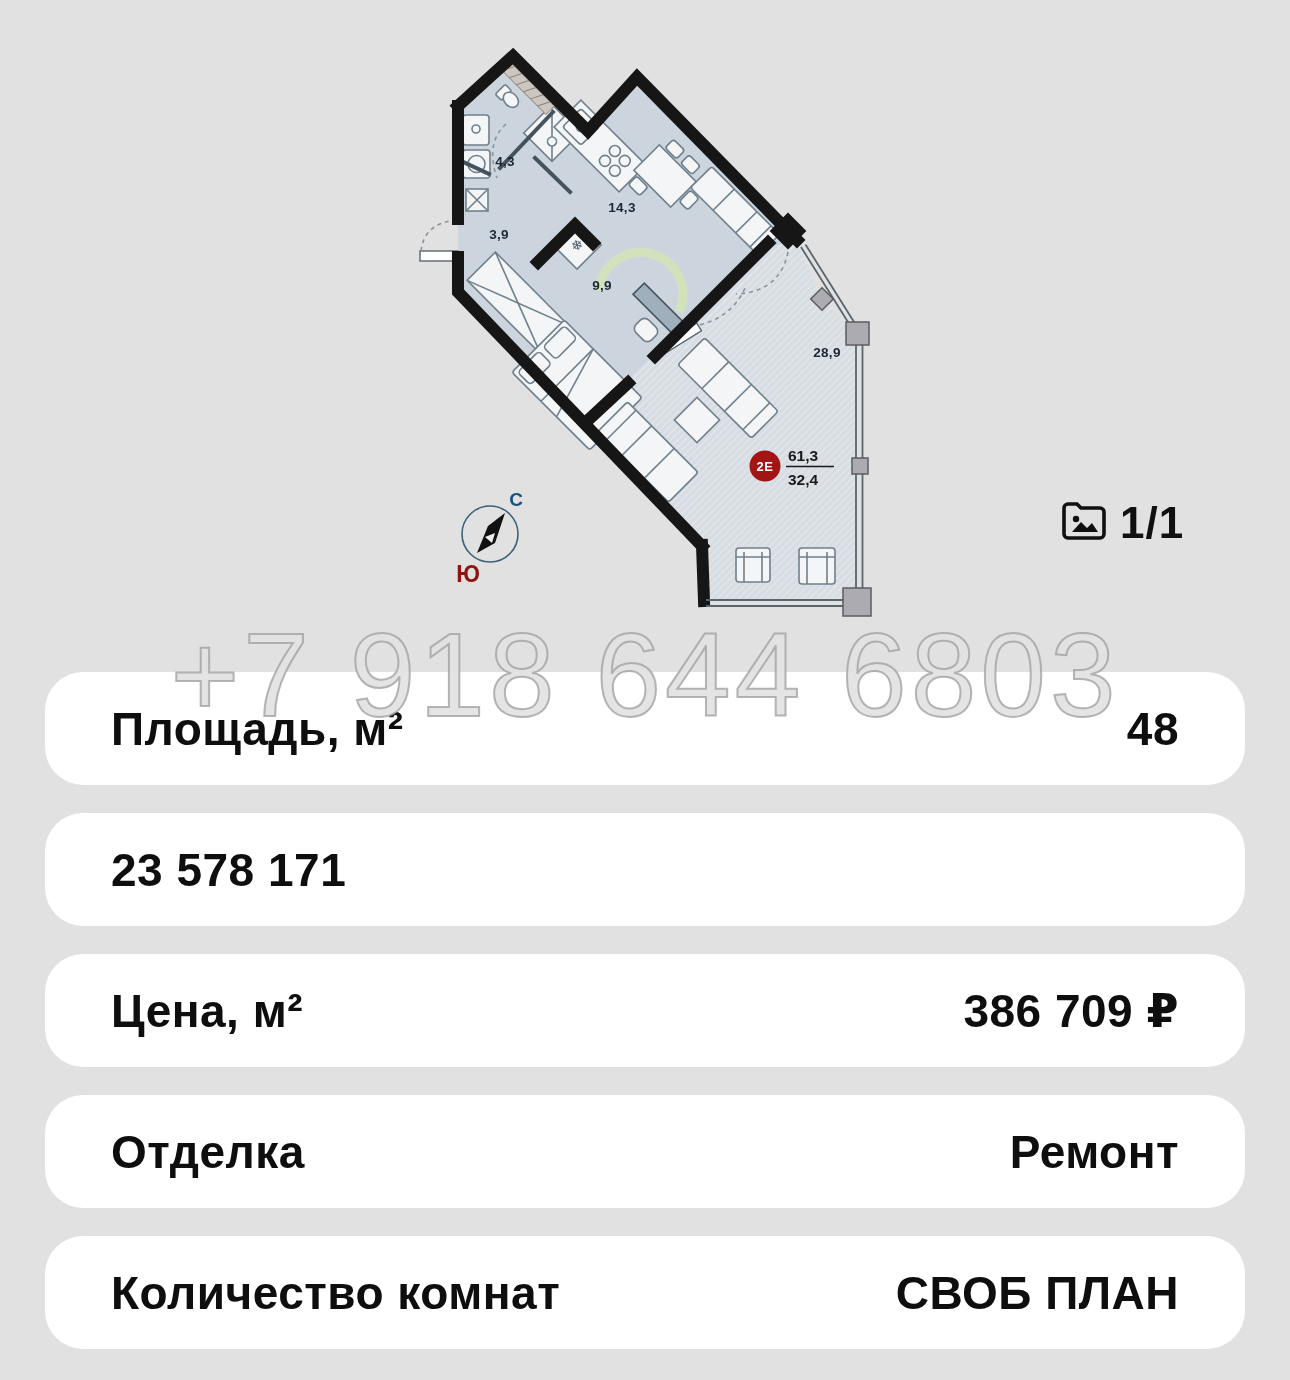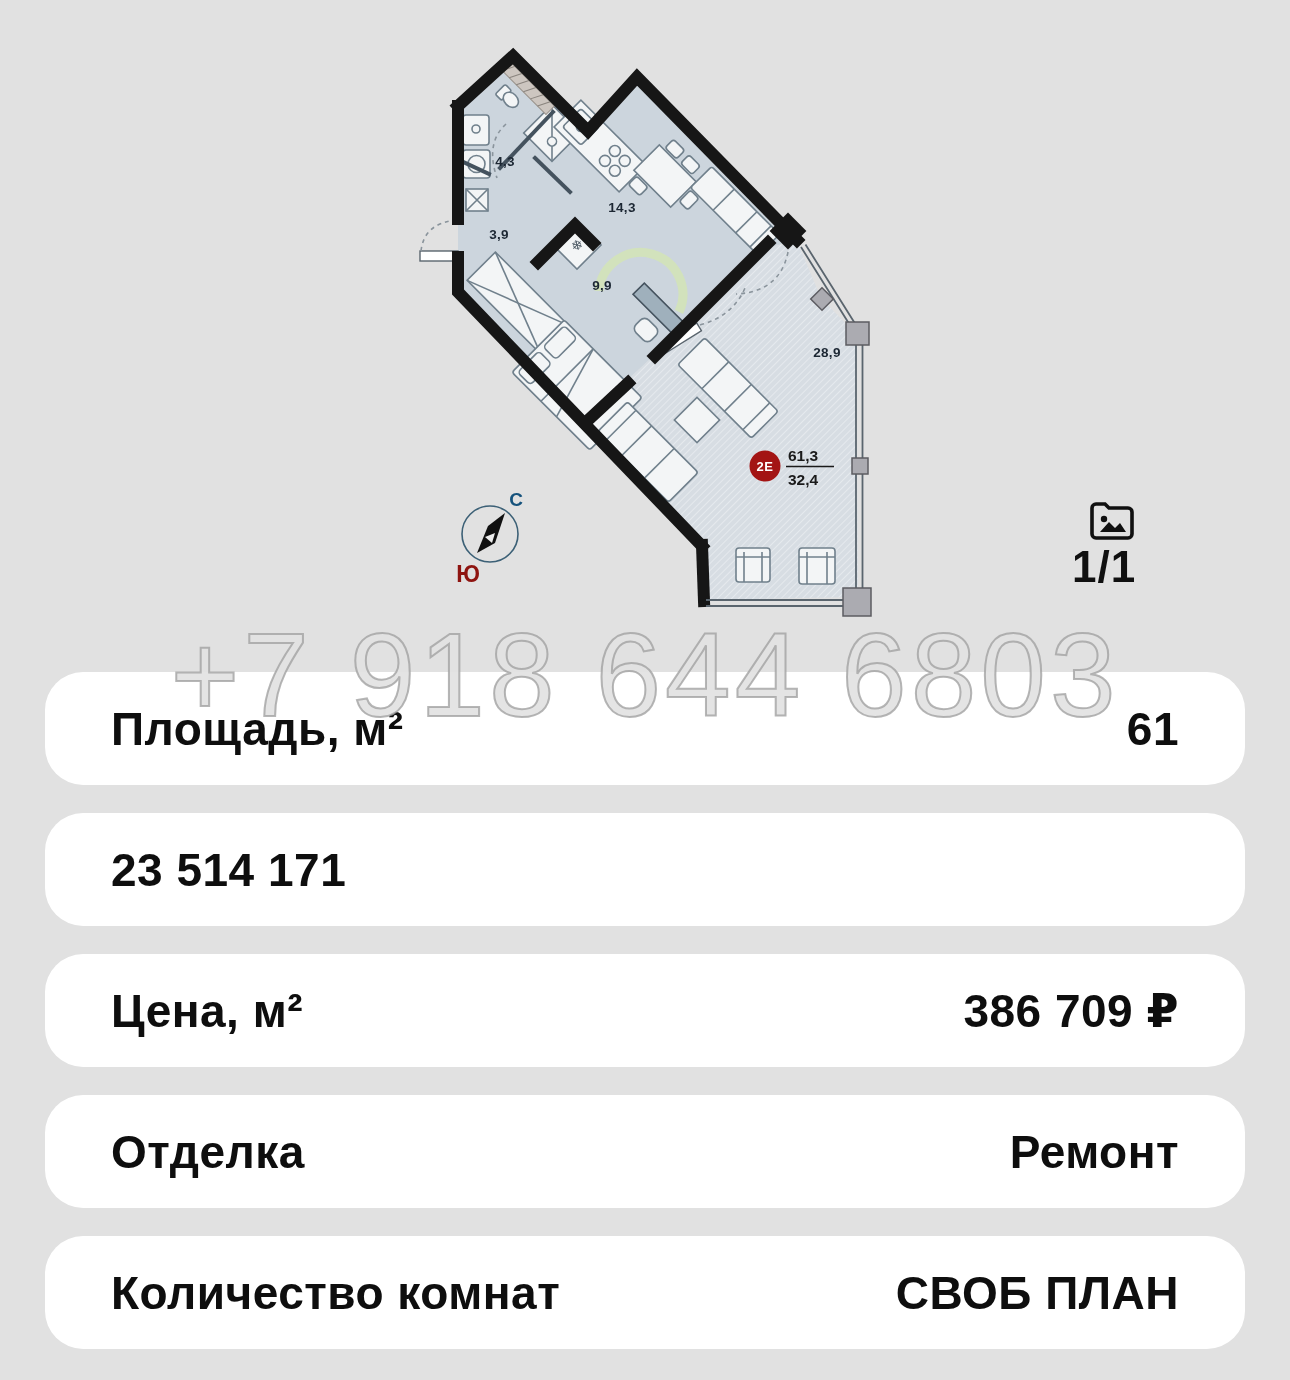--- a/index.html
+++ b/index.html
@@ -18,21 +18,21 @@
 
   .rows{position:absolute;left:45px;top:672px;width:1200px;z-index:2;}
   .row{
     height:113px;margin-bottom:28px;background:#ffffff;border-radius:38px;
     display:flex;align-items:center;justify-content:space-between;
     padding:0 66px;box-sizing:border-box;
   }
   .row .lbl,.row .val{font-size:46px;font-weight:700;color:#0e0e0e;letter-spacing:0.5px;}
   .row .val{text-align:right;}
 
-  .gallery{position:absolute;left:1060px;top:498px;display:flex;align-items:flex-end;z-index:3;flex-direction:column;}
+  .gallery{position:absolute;left:1060px;top:498px;display:flex;align-items:flex-start;z-index:3;}
   .gallery .cnt{font-size:44px;font-weight:700;color:#101010;margin-left:12px;letter-spacing:1px;}
 
   
   .wall{stroke:#161616;stroke-width:12;fill:none;stroke-linecap:square;}
   .wall-thin{stroke:#44525e;stroke-width:4;fill:none;stroke-linecap:square;}
   .furn{fill:#f3f5f6;stroke:#70808c;stroke-width:1.6;}
   .furnline{stroke:#70808c;stroke-width:1.6;fill:none;}
   .winline{stroke:#5a656e;stroke-width:1.8;fill:none;}
   .pillar{fill:#ababb1;stroke:#5c5c62;stroke-width:1.5;}
   .doorarc{stroke:#8a949c;stroke-width:1.6;fill:none;stroke-dasharray:4 4;}
@@ -233,24 +233,24 @@
       <path d="M 12,34 L 21,24 L 27,30 L 32,25 L 38,34 Z" fill="#101010"></path>
     </svg>
     <span class="cnt">1/1</span>
   </div>
 
   <div class="watermark">+7 918 644 6803</div>
 
   <div class="rows">
     <div class="row">
       <span class="lbl">Площадь, м²</span>
-      <span class="val">61</span>
-    </div>
-    <div class="row">
-      <span class="val">23 514 171</span>
+      <span class="val">48</span>
+    </div>
+    <div class="row">
+      <span class="val">23 578 171</span>
     </div>
     <div class="row">
       <span class="lbl">Цена, м²</span>
       <span class="val">386 709 ₽</span>
     </div>
     <div class="row">
       <span class="lbl">Отделка</span>
       <span class="val">Ремонт</span>
     </div>
     <div class="row">

